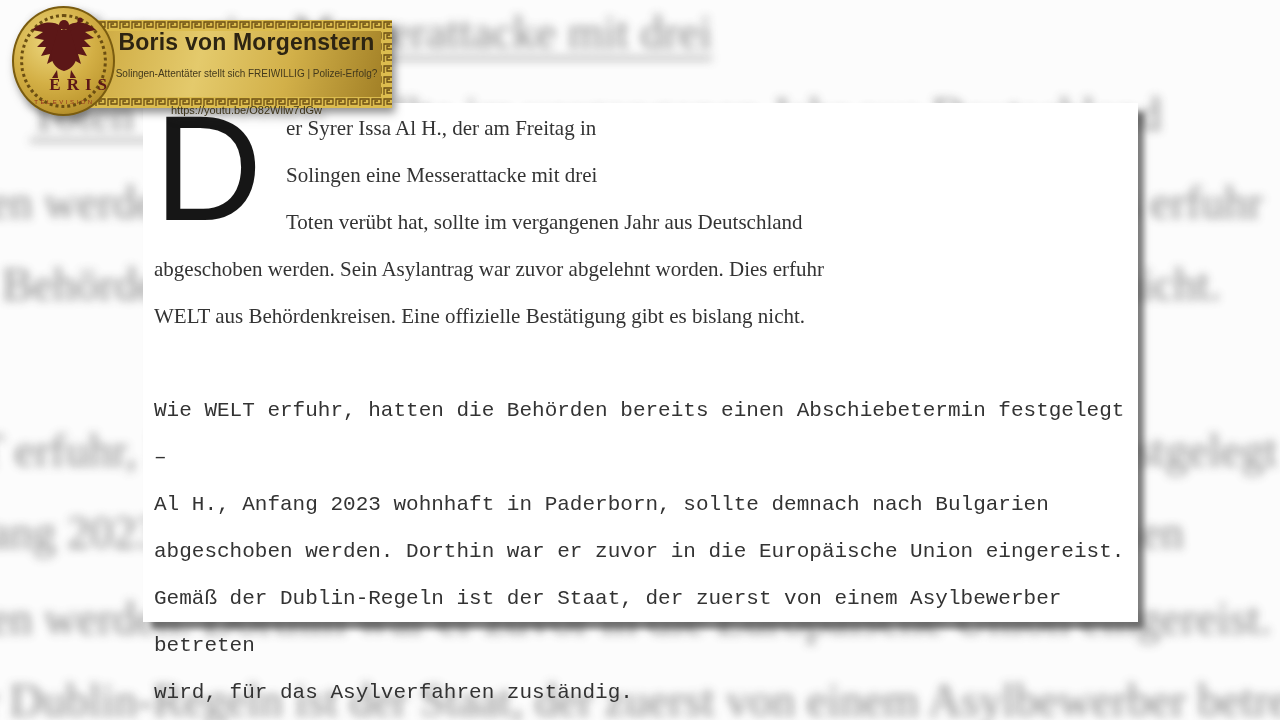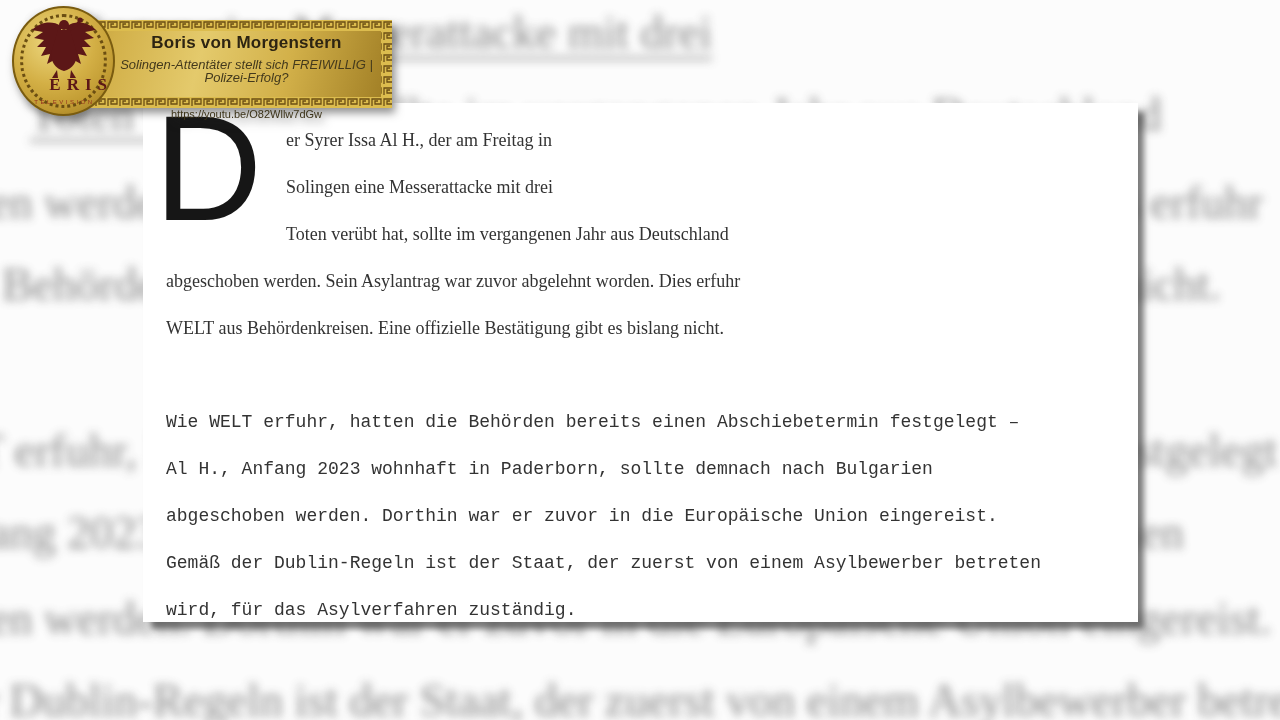--- a/index.html
+++ b/index.html
@@ -38,22 +38,22 @@
   #drop-cap{
     float:left;
     width:104px;height:128px;
     margin:4px 28px 4px 0;
     font-family:"Liberation Sans", sans-serif;
     font-size:150px;line-height:118px;
     color:#161616;
     overflow:visible;
   }
   .article-p{
-    margin:12px;
-    font-size:18px;line-height:47px;color:#333333;
+    margin:0;
+    font-size:21px;line-height:47px;color:#333333;
   }
   .article-p + .article-p{margin-top:47px;font-family:Liberation Mono, monospace;}
   .article-p .link{
     text-decoration-thickness:2px;
     text-underline-offset:7px;
     text-decoration-color:#3c3c3c;
     cursor:pointer;
   }
 
   
@@ -67,26 +67,26 @@
     background:linear-gradient(105deg,#a8842a 0%,#d2b049 22%,#e4ca6c 46%,#d2b049 70%,#9c7a22 100%);
   }
   #plaque-border{position:absolute;left:0;top:0;}
   #plaque-text{
     position:relative;z-index:2;
     padding:13px 10px 0 76px;
     text-align:center;
     font-family:"Liberation Sans", sans-serif;
   }
   #channel-name{
-    font-size:17px;font-weight:bold;color:#2d2412;line-height:19px;
+    font-size:23px;font-weight:bold;color:#2d2412;line-height:19px;
     letter-spacing:.2px;
   }
   #video-title{
-    margin-top:6px;
-    font-size:13px;color:#43391c;line-height:13px;font-style:italic;
+    margin-top:15px;
+    font-size:10px;color:#43391c;line-height:13px;
   }
   #video-url{
     margin-top:24px;
     font-size:11px;color:#3c3319;line-height:13px;
   }
 
   
   #logo{
     position:absolute;left:0;top:0;width:103px;height:110px;
     border-radius:50%;

